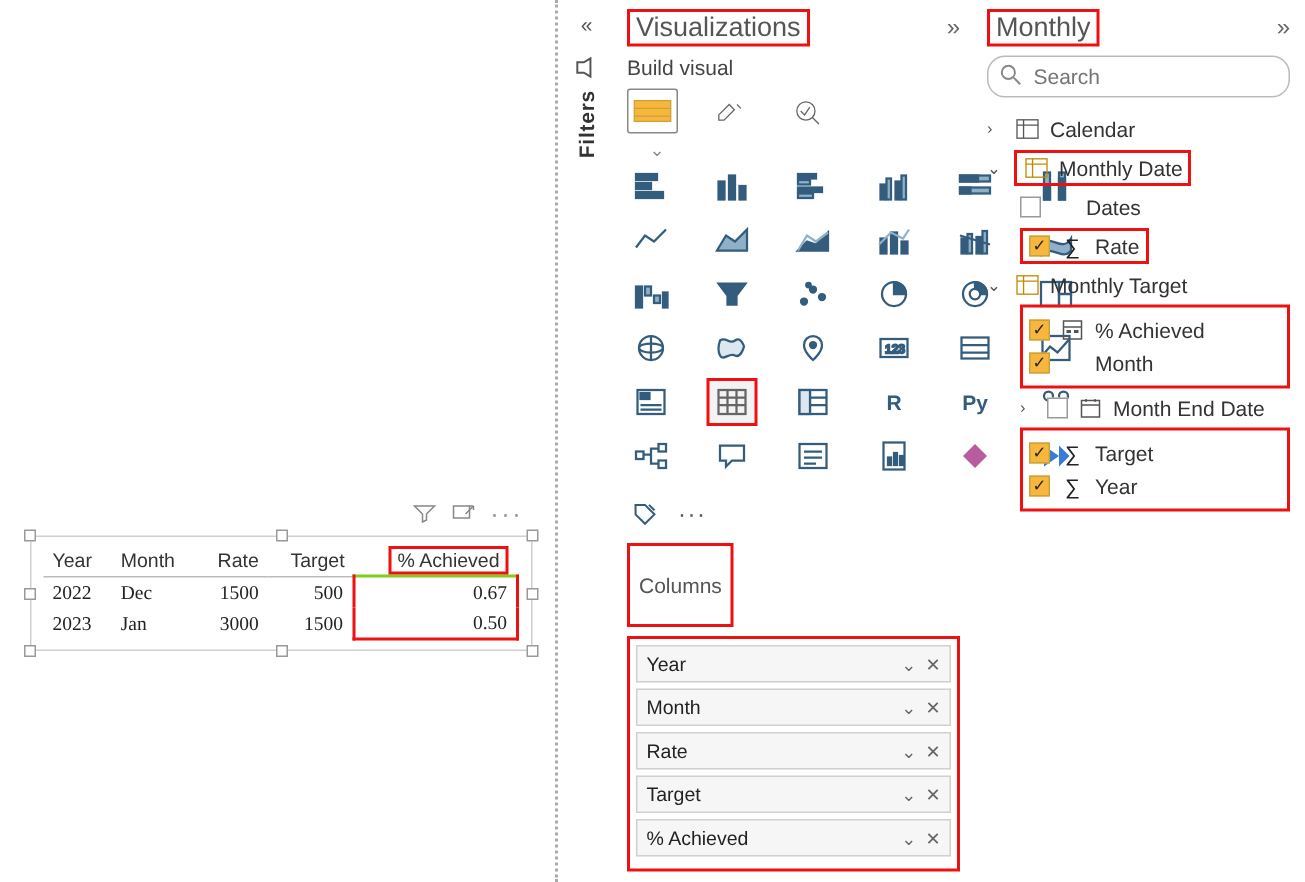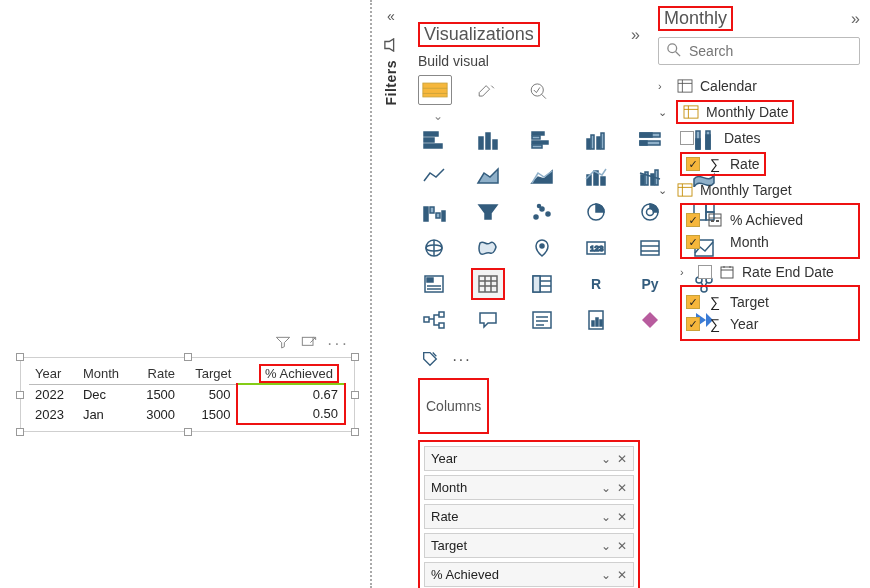--- a/index.html
+++ b/index.html
@@ -40,21 +40,21 @@
     transform: rotate(180deg);
     font-weight: 600;
     font-size: 14px;
     letter-spacing: 0.5px;
     color: #333;
     margin-top: 4px;
   }
 
   .viz-panel {
     position: absolute;
-    left: 410px; top: 16px;
+    left: 410px; top: 0;
     width: 240px; height: 424px;
     padding: 6px 10px 6px 8px;
   }
   .fields-panel {
     position: absolute;
     left: 650px; top: 0;
     width: 220px; height: 588px;
     padding: 6px 10px 6px 8px;
   }
 
@@ -121,21 +121,21 @@
     display:flex; justify-content:space-between; align-items:center;
     margin-bottom:4px;
   }
   .wells-wrap { border: 2px solid #e11; padding: 4px; }
   .well .rhs { color:#666; font-size:12px; display:flex; gap:6px; }
   .well .rhs span { cursor:pointer; }
 
   
   .search-box {
     display:flex; align-items:center; gap:6px;
-    border:1px solid #bbb; border-radius:2px;
+    border:1px solid #bbb; border-radius:12px;
     padding:4px 8px; margin-bottom:10px; color:#777;
   }
   .tree-row {
     display:flex; align-items:center; gap:6px; padding:3px 0;
   }
   .tree-row .chev { width:12px; color:#555; font-size:11px; }
   .tree-row .icon { width:18px; height:16px; display:inline-flex; align-items:center; justify-content:center;}
   .tree-row .label { font-size:14px; color:#333; }
   .tree-child { padding-left: 22px; }
   .checkbox {
@@ -163,21 +163,21 @@
     padding:6px 8px 6px 8px;
   }
   .handle { position:absolute; width:8px; height:8px; background:#fff; border:1px solid #999;}
   .handle.tl{left:-5px;top:-5px} .handle.tr{right:-5px;top:-5px}
   .handle.bl{left:-5px;bottom:-5px} .handle.br{right:-5px;bottom:-5px}
   .handle.tm{left:calc(50% - 4px);top:-5px} .handle.bm{left:calc(50% - 4px);bottom:-5px}
   .handle.ml{left:-5px;top:calc(50% - 4px)} .handle.mr{right:-5px;top:calc(50% - 4px)}
 
   table.tbl { border-collapse:collapse; width:100%; font-size:13px;}
   table.tbl th { text-align:left; font-weight:400; color:#333; padding:2px 6px; border-bottom:1px solid #bbb;}
-  table.tbl td { padding:2px 6px; }
+  table.tbl td { padding:2px 6px;font-family:Liberation Serif, serif; }
   table.tbl td.num, table.tbl th.num { text-align:right; }
   .col-ach-head { border:2px solid #e11; padding:0 4px; }
 
   svg .fill-b { fill:#335c7d; }
   svg .str-b { stroke:#335c7d; }
 </style>
 </head>
 <body>
 
 <div class="canvas">
@@ -667,21 +667,21 @@
       <span class="chev">›</span>
       <span class="checkbox"></span>
       <span class="icon">
         <svg viewBox="0 0 14 14" width="14" height="14">
             <rect x="1" y="2" width="12" height="11" stroke="#555" fill="none"></rect>
             <line x1="1" y1="5" x2="13" y2="5" stroke="#555"></line>
             <line x1="4" y1="1" x2="4" y2="3" stroke="#555"></line>
             <line x1="10" y1="1" x2="10" y2="3" stroke="#555"></line>
           </svg>
       </span>
-      <span class="label">Rate End Date</span>
+      <span class="label">Month End Date</span>
     </div>
     <div class="field-red-block">
       <div class="tree-row">
         <span class="checkbox checked"></span>
         <span class="icon" style="font-size:14px;">∑</span>
         <span class="label">Target</span>
       </div>
       <div class="tree-row">
         <span class="checkbox checked"></span>
         <span class="icon" style="font-size:14px;">∑</span>

